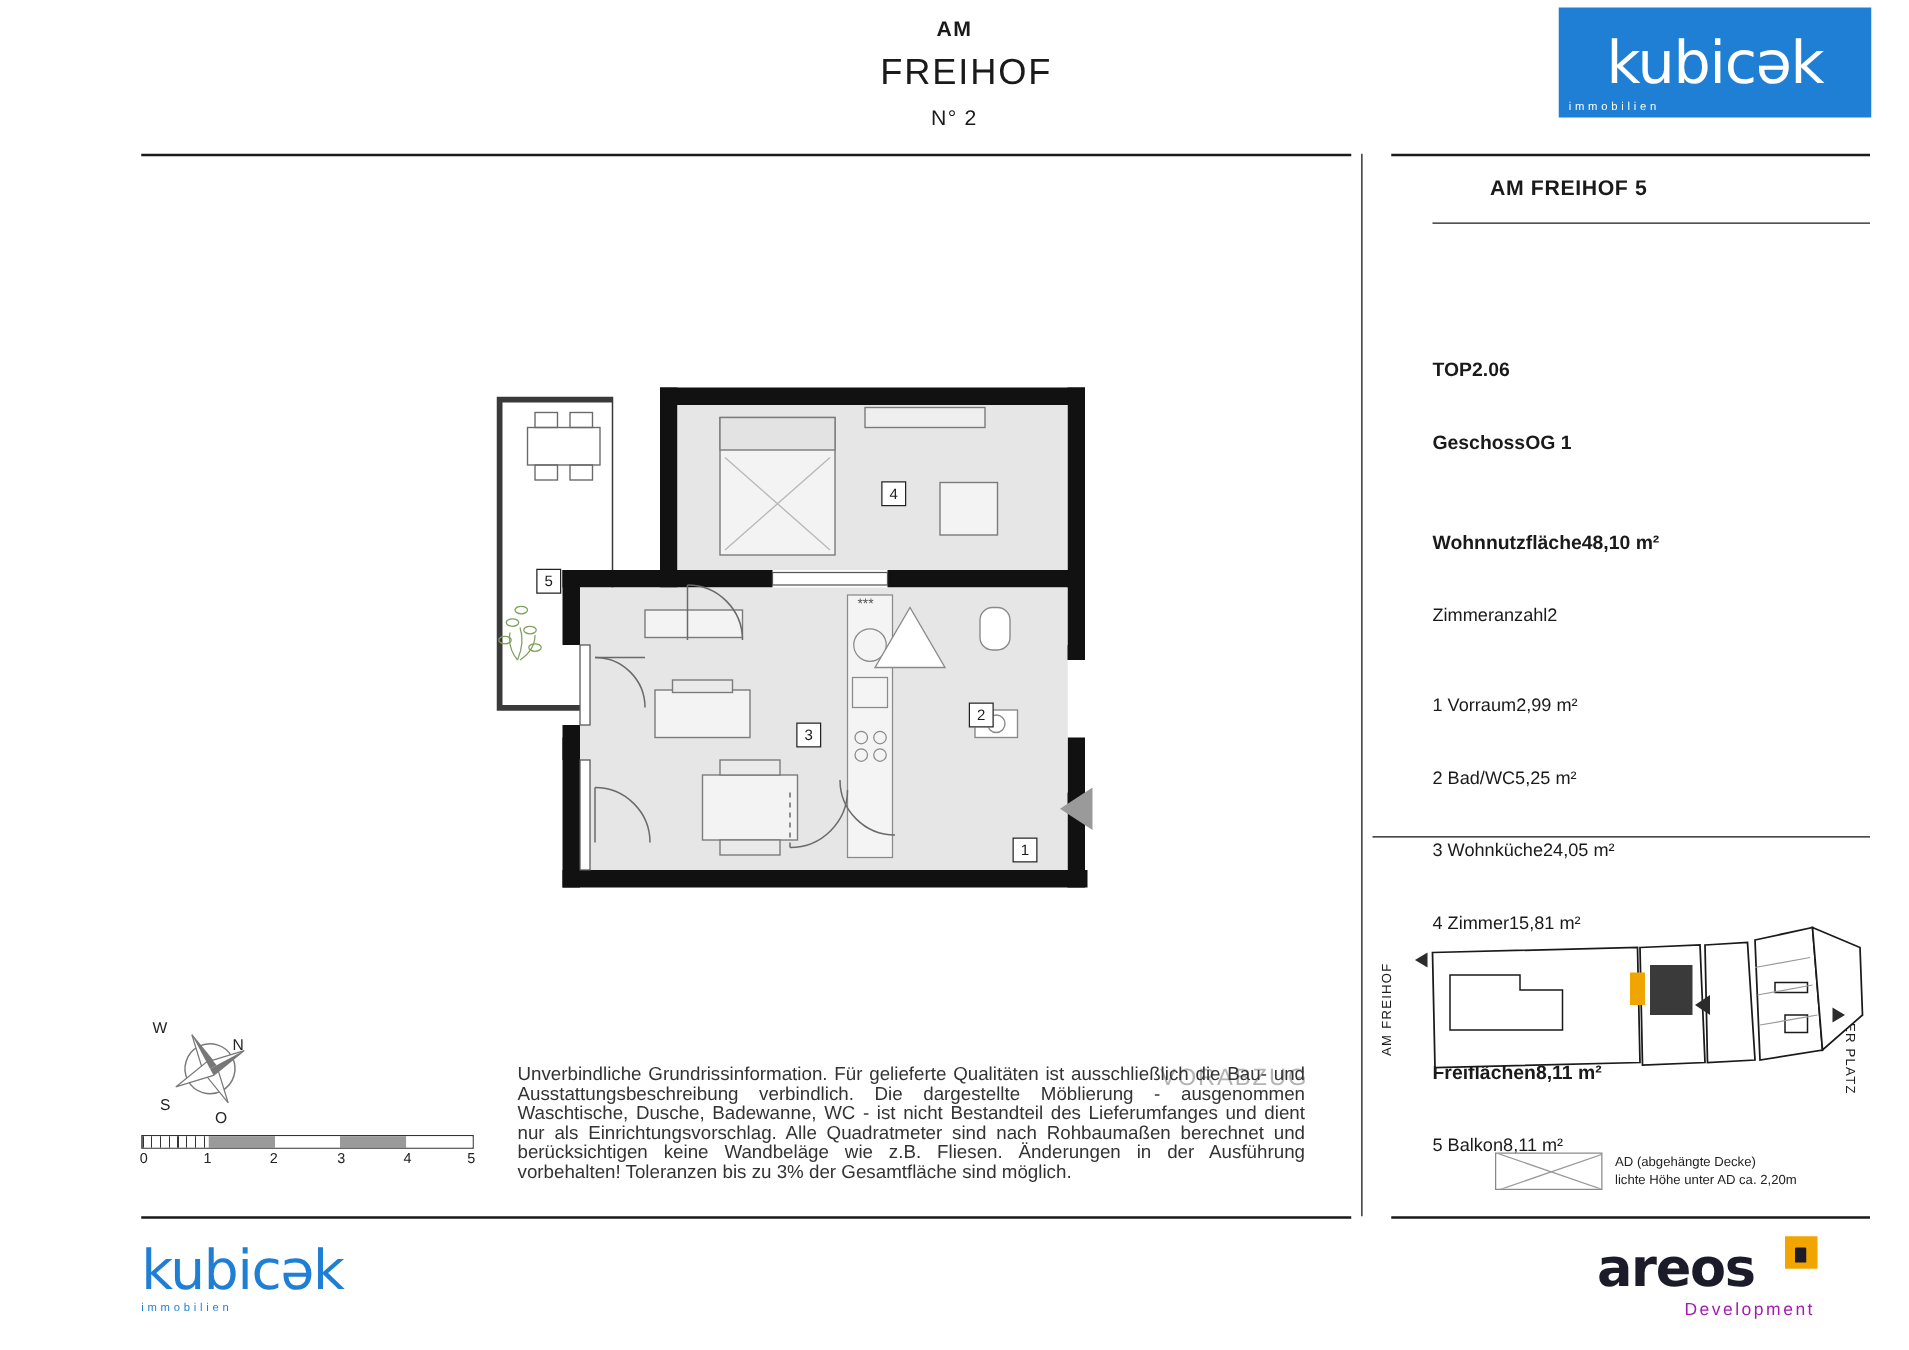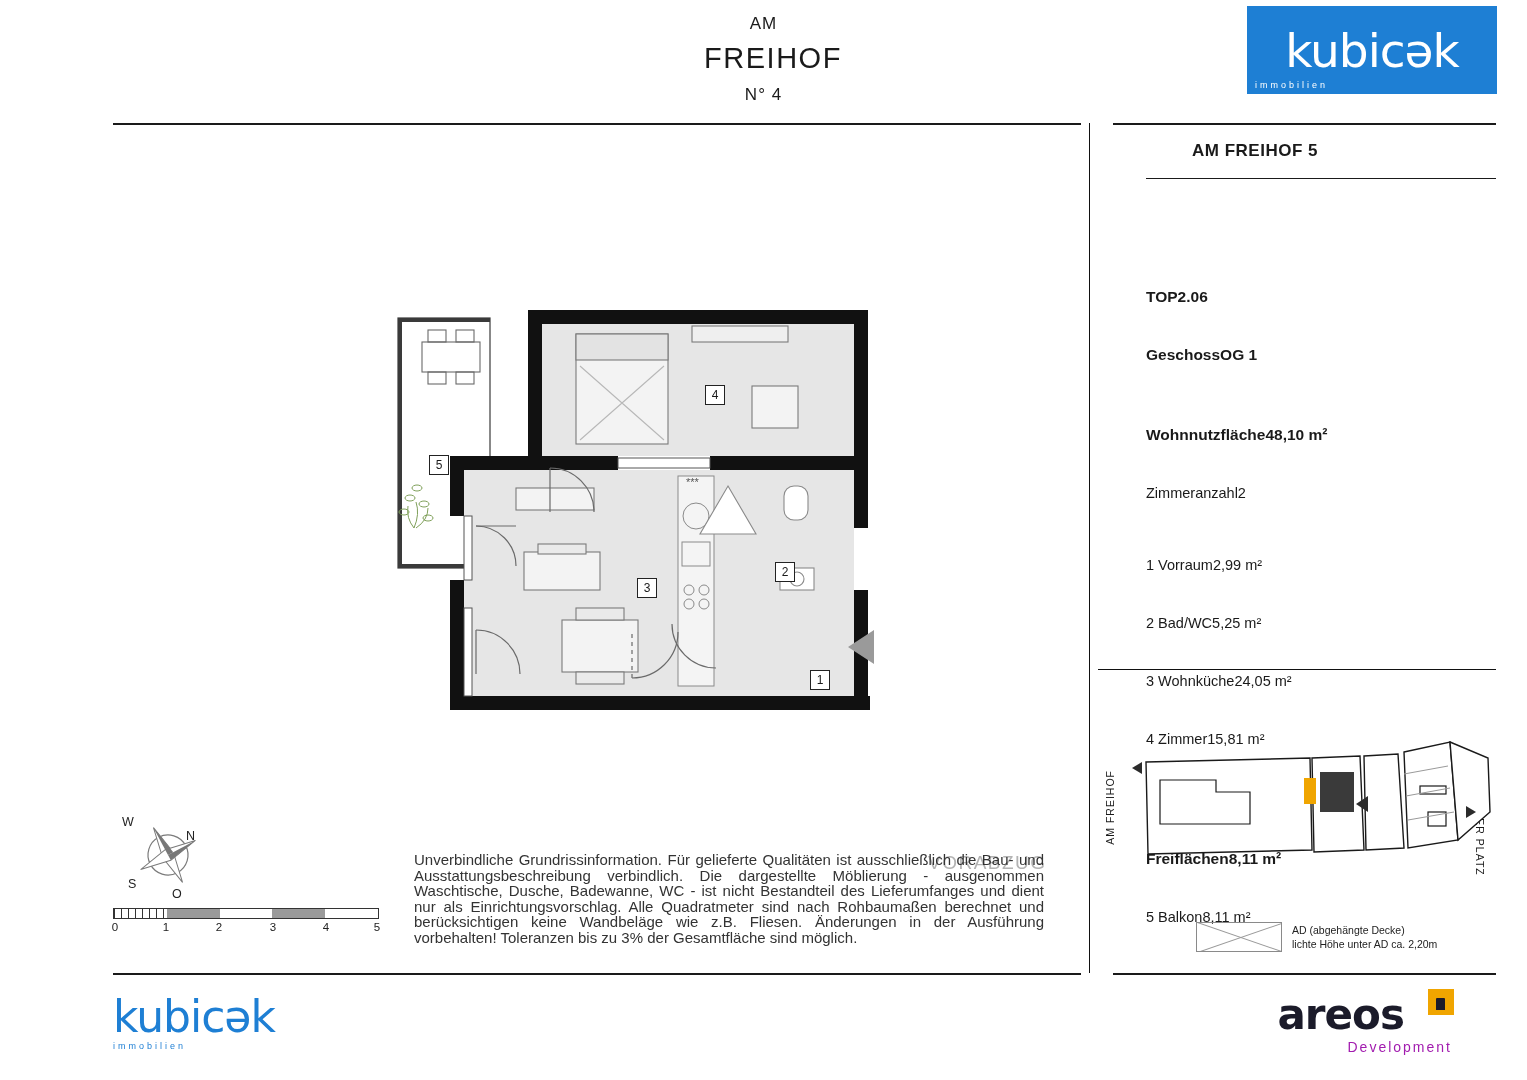--- a/index.html
+++ b/index.html
@@ -11,21 +11,21 @@
     color:#1a1a1a;
     position:relative;
     overflow:hidden;
   }
 
   
   .header-title {
     position:absolute; left:0; top:14px; width:1527px;
     text-align:center;
   }
-  .header-title .l1 { font-size:17px; letter-spacing:1px; font-weight:400; }
+  .header-title .l1 { font-size:17px; letter-spacing:1px; font-weight:700; }
   .header-title .l2 { font-size:29px; letter-spacing:1.5px; font-weight:400; margin-top:8px;padding-left:19px;}
   .header-title .l3 { font-size:17px; letter-spacing:1px; margin-top:10px;}
 
   .logo-top {
     position:absolute; right:30px; top:6px;
     width:250px; height:88px;
     background:#1e7fd4;
     display:flex; align-items:center; justify-content:center;
   }
   .logo-top .kub {
@@ -135,21 +135,21 @@
     position:absolute; width:20px; height:20px; border:1px solid #222;
     background:#fff; font-size:12px; display:flex; align-items:center; justify-content:center;
   }
 </style>
 </head>
 <body>
 
 <div class="header-title">
   <div class="l1">AM</div>
   <div class="l2">FREIHOF</div>
-  <div class="l3">N° 4</div>
+  <div class="l3">N° 2</div>
 </div>
 
 <div class="logo-top">
   <div class="kub">kubicǝk</div>
   <div class="imm">immobilien</div>
 </div>
 
 <div class="rule rule-top-left"></div>
 <div class="rule rule-top-right"></div>
 <div class="rule rule-vert"></div>

